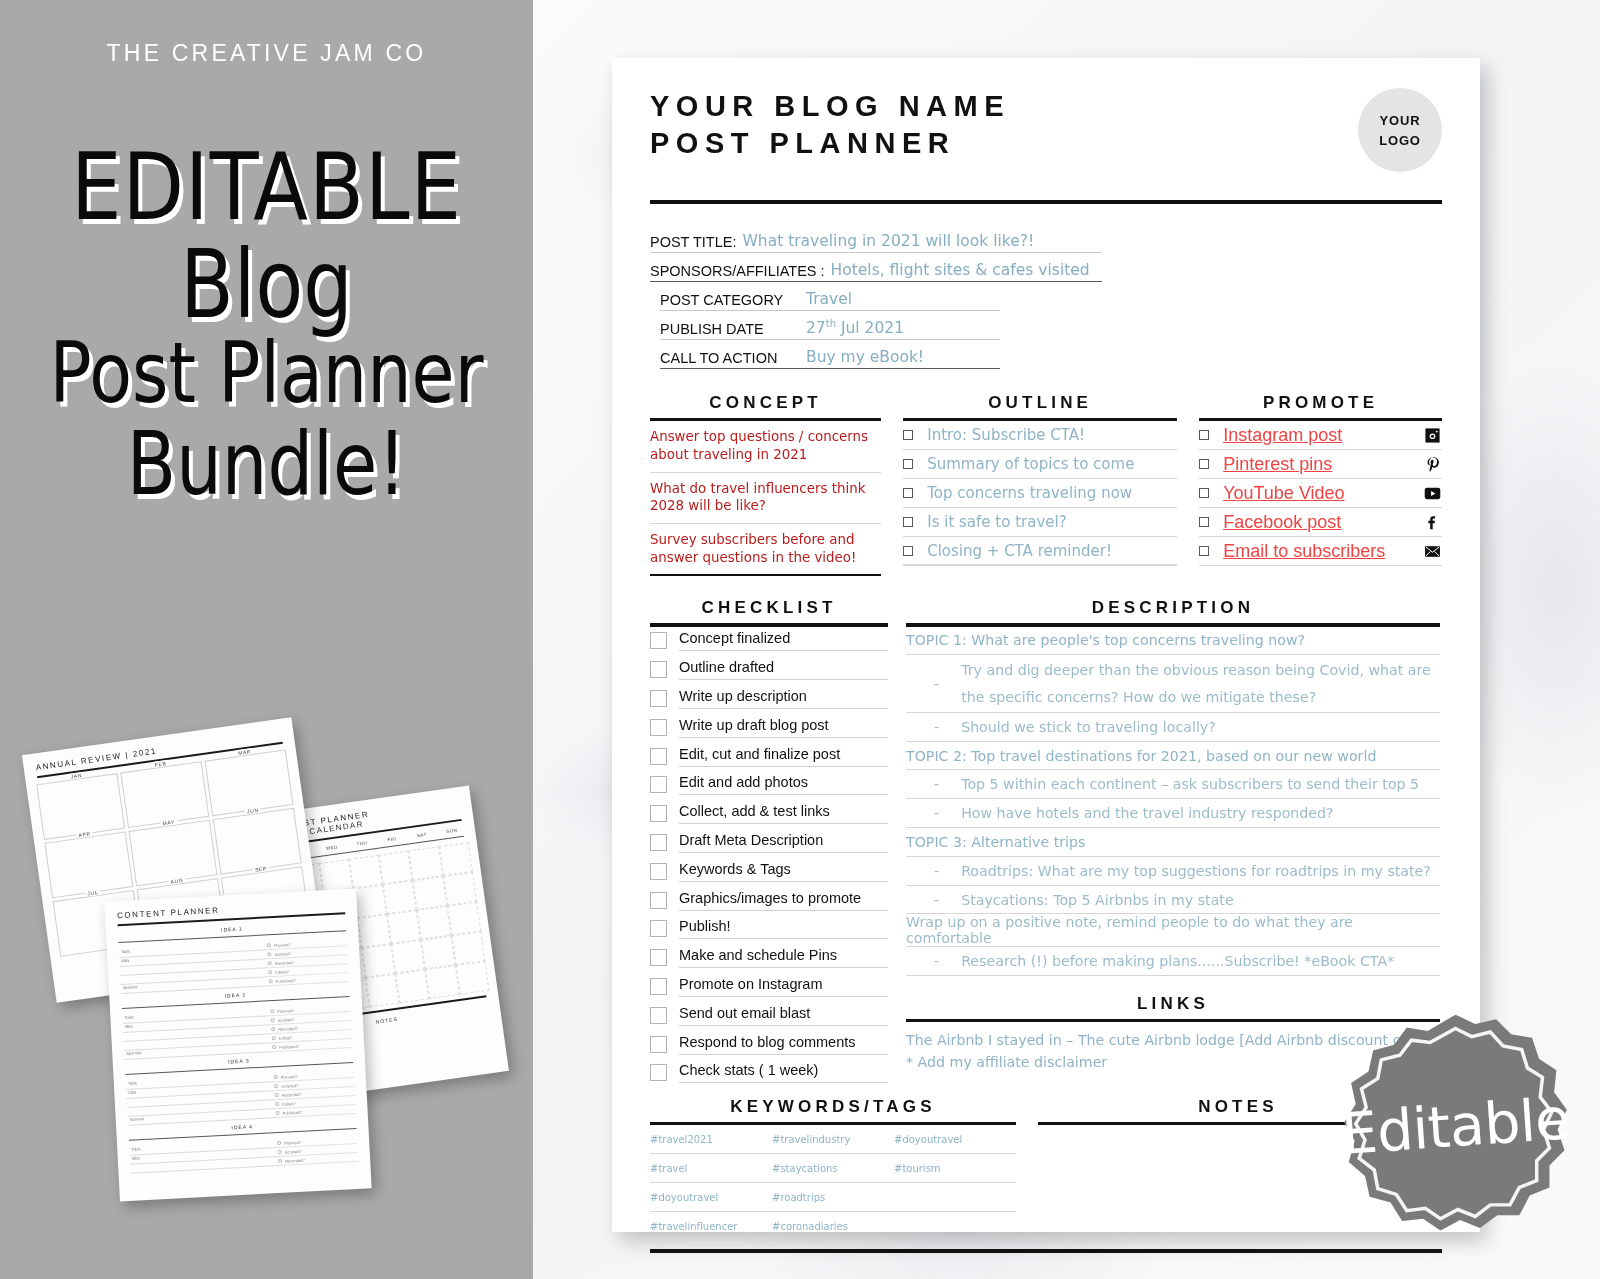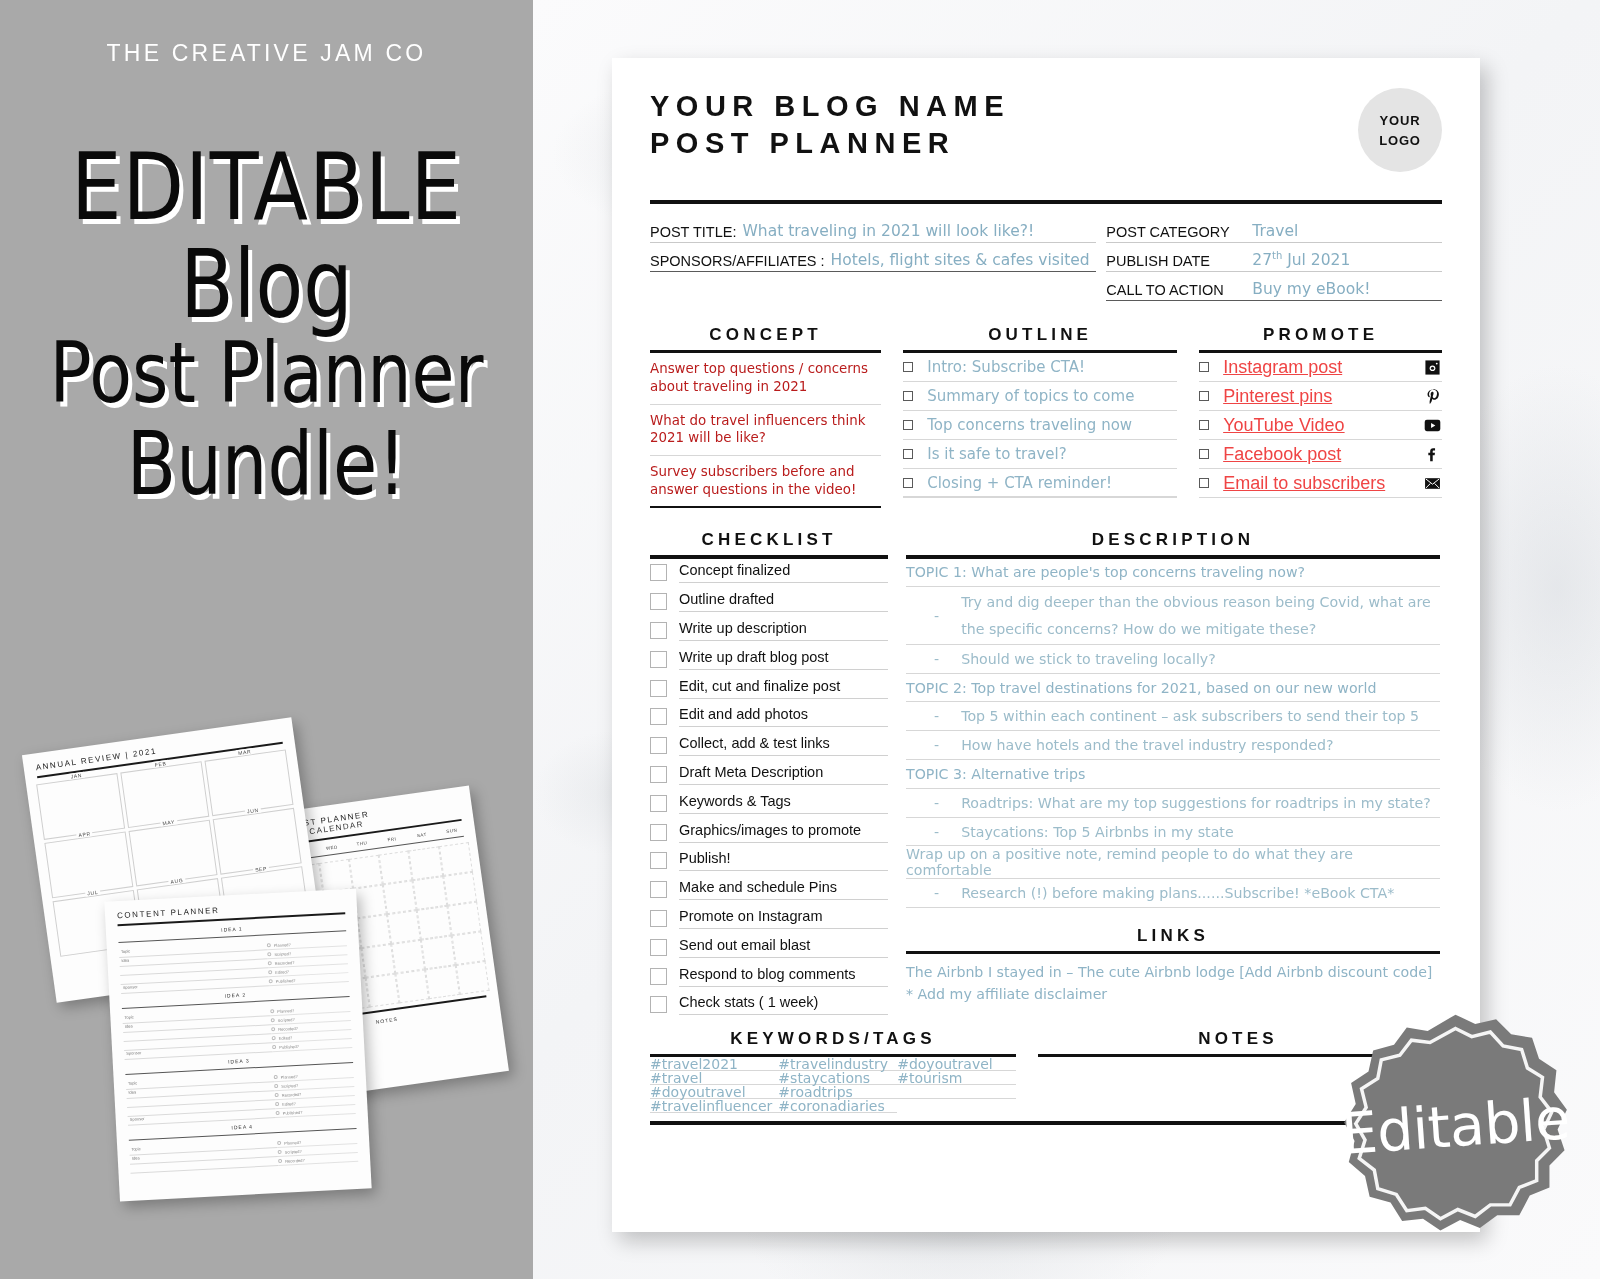--- a/index.html
+++ b/index.html
@@ -123,21 +123,21 @@
     position: absolute; right: 0; top: 0;
     width: 84px; height: 84px; border-radius: 50%;
     background: #e4e4e4;
     display: flex; flex-direction: column; align-items: center; justify-content: center;
     gap: 5px;
   }
   #logo-circle span { font-size: 13px; font-weight: 700; letter-spacing: .8px; color: #111; }
   .rule-thick { height: 4px; background: #111; margin: 4px 0 0 0; }
 
   
-  #info { display: flex; margin-top: 10px; }
+  #info { display: flex; margin-top: 20px; flex-direction: column; }
   #info-left { width: 452px; }
   #info-right { width: 340px; margin-left: 10px; }
   .info-row { display: flex; align-items: flex-end; border-bottom: 1.6px solid #5a5a5a; height: 29px; padding-bottom: 2px; }
   .info-row.light { border-bottom: 1.4px solid #c9c9c9; }
   .lbl { font-size: 14.5px; font-weight: 500; color: #111; white-space: nowrap; }
   .val { font-size: 15.5px; color: #86aec2; font-family: "DejaVu Sans", sans-serif; margin-left: 6px; white-space: nowrap; }
   .val sup { font-size: 10px; }
   #progress-row { display: flex; border-bottom: 1.6px solid #5a5a5a; height: 29px; }
   #progress-row .pcell { display: flex; align-items: center; gap: 8px; padding-left: 10px; border-left: 1.2px solid #9a9a9a; }
   #progress-row .plabel { display: flex; align-items: center; width: 112px; }
@@ -202,22 +202,22 @@
   #links-body { padding-top: 8px; font-family: "DejaVu Sans", sans-serif; font-size: 14.2px; color: #8fb4c6; line-height: 1.5; }
 
   
   #bottom { display: flex; gap: 22px; margin-top: 10px; }
   #col-keywords { width: 366px; }
   #col-notes { width: 400px; }
   #kw-grid { display: flex; }
   .kw-col { flex: 1; }
   .kw-cell {
     font-family: "DejaVu Sans", sans-serif;
-    font-size: 14px; color: #8fb4c6;
-    height: 14px; display: flex; align-items: center;
+    font-size: 10px; color: #8fb4c6;
+    height: 29px; display: flex; align-items: center;
     border-bottom: 1.3px solid #d7d7d7;
     padding-right: 6px;
   }
   .kw-cell.empty { color: transparent; }
   #notes-body {
     font-family: "DejaVu Sans", sans-serif;
     font-size: 15px; color: #8fb4c6; text-align: center;
     padding-top: 40px; line-height: 1.45;
   }
   #footer-rule { height: 4px; background: #111; margin-top: 8px; }
@@ -514,21 +514,21 @@
         </div>
       </div>
     </div>
 
     <div id="three-col">
 
       <div id="col-concept">
         <div class="sec-title">CONCEPT</div>
         <div class="sec-rule"></div>
         <div class="concept-item">Answer top questions / concerns about traveling in 2021</div>
-        <div class="concept-item">What do travel influencers think 2021 will be like?</div>
+        <div class="concept-item">What do travel influencers think 2028 will be like?</div>
         <div class="concept-item">Survey subscribers before and answer questions in the video!</div>
       </div>
 
       <div id="col-outline">
         <div class="sec-title">OUTLINE</div>
         <div class="sec-rule"></div>
         <div class="outline-row">
           <span class="sq"></span>
           <span class="otxt">Intro: Subscribe CTA!</span>
         </div>

